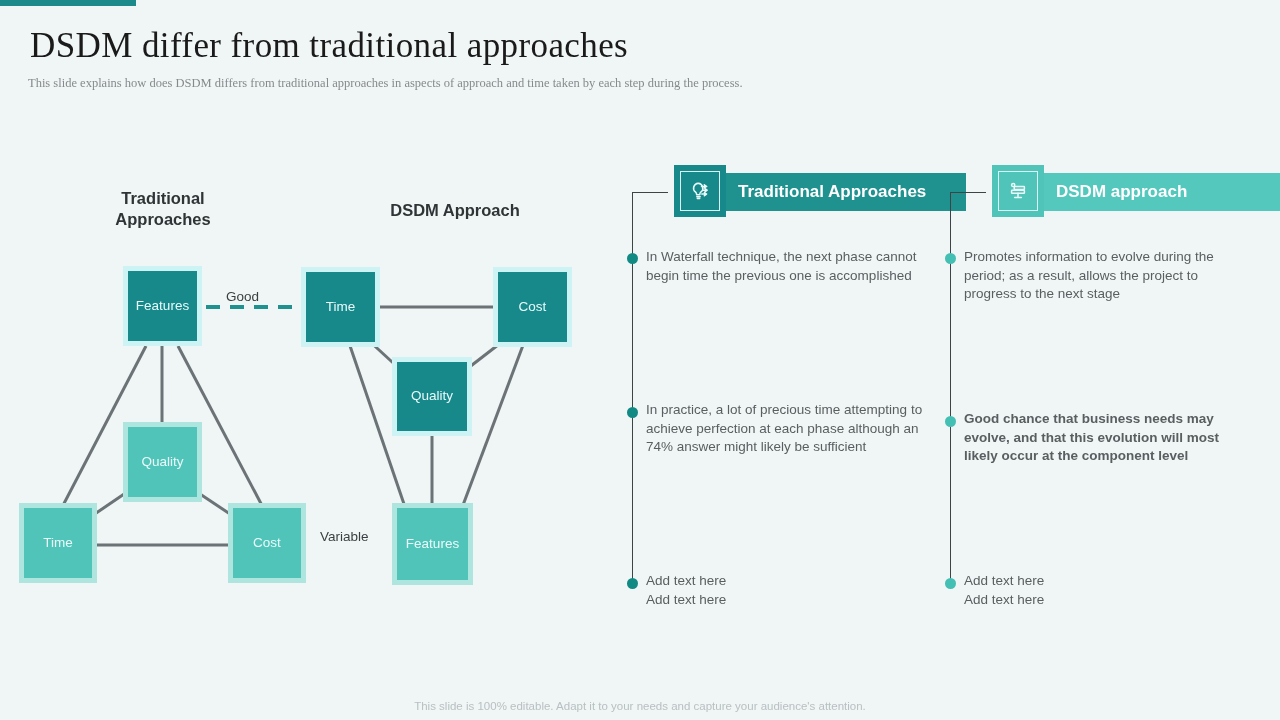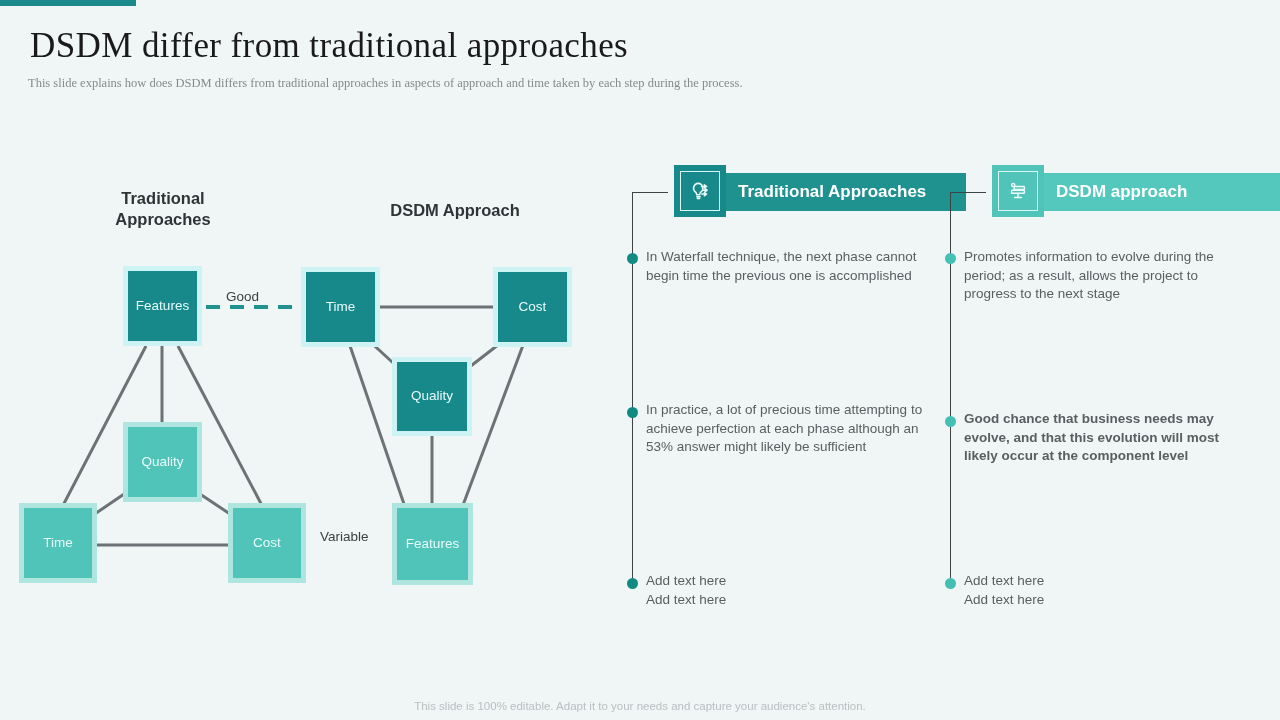--- a/index.html
+++ b/index.html
@@ -287,21 +287,21 @@
           </svg>
         </div>
       </div>
       <div class="col-header-bar">Traditional Approaches</div>
     </div>
 
     <div class="dot dark" style="top:93px;"></div>
     <div class="bullet" style="top:88px;">In Waterfall technique, the next phase cannot begin time the previous one is accomplished</div>
 
     <div class="dot dark" style="top:247px;"></div>
-    <div class="bullet" style="top:241px;">In practice, a lot of precious time attempting to achieve perfection at each phase although an 53% answer might likely be sufficient</div>
+    <div class="bullet" style="top:241px;">In practice, a lot of precious time attempting to achieve perfection at each phase although an 74% answer might likely be sufficient</div>
 
     <div class="dot dark" style="top:418px;"></div>
     <div class="bullet" style="top:412px;">
       <div>Add text here</div>
       <div>Add text here</div>
     </div>
   </div>
 
   <div class="col" id="col-dsdm">
 

